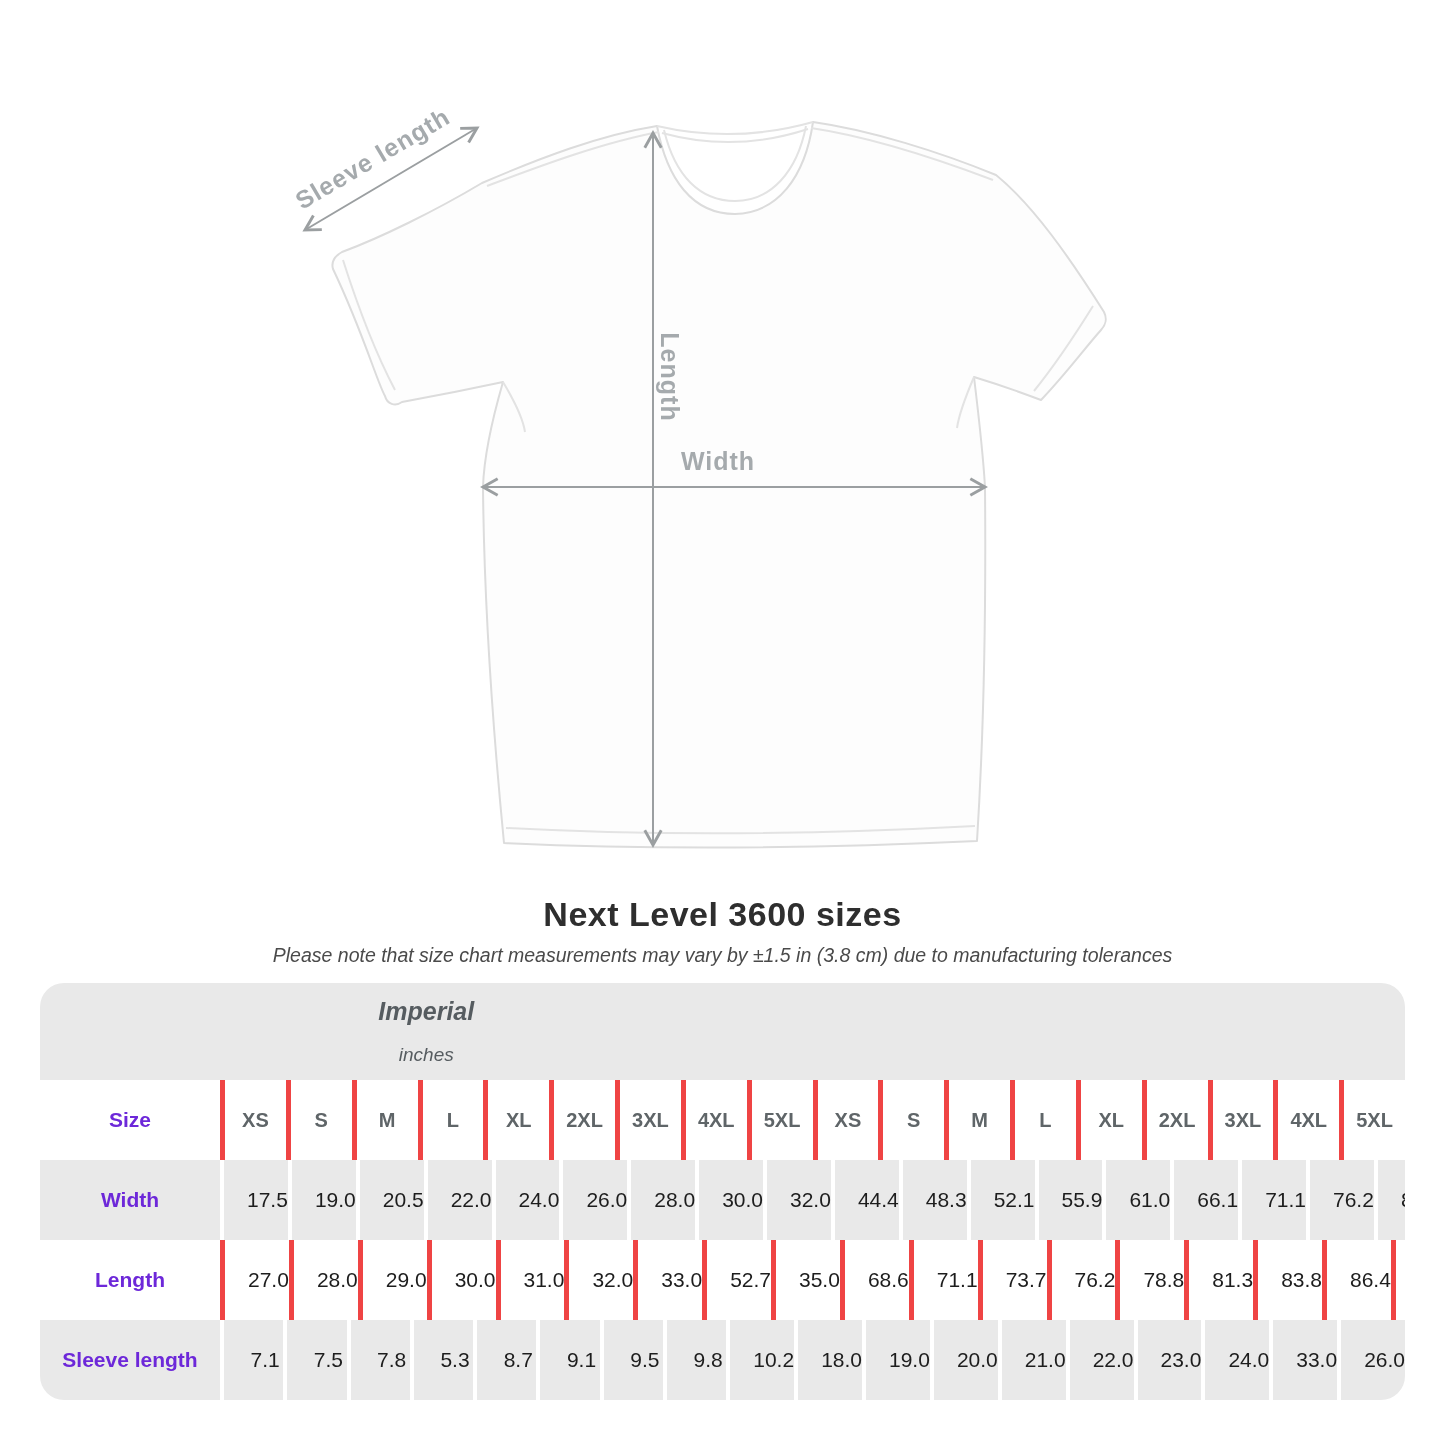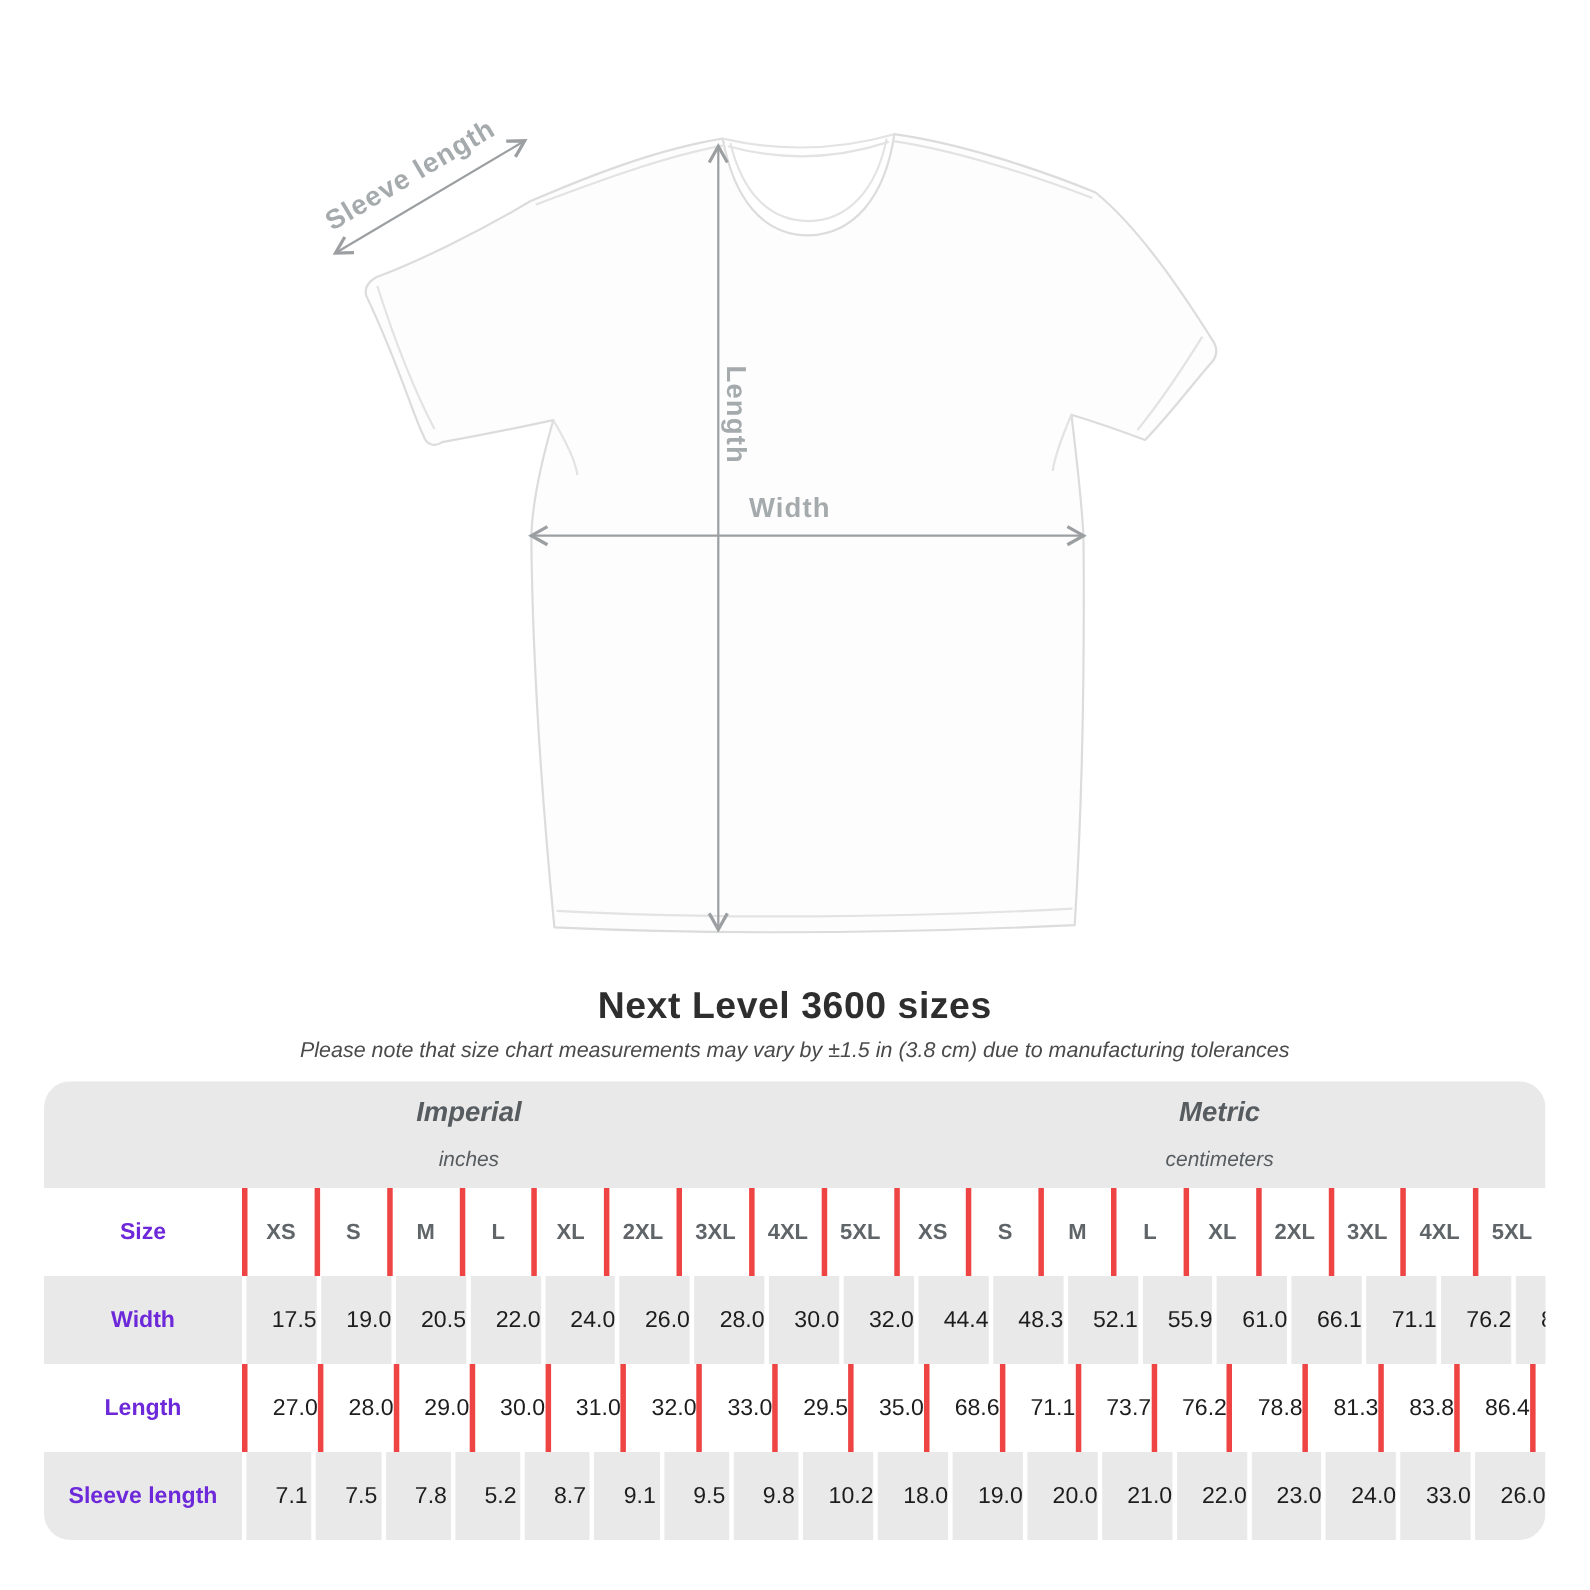--- a/index.html
+++ b/index.html
@@ -95,24 +95,20 @@
 
   <h1 class="title">Next Level 3600 sizes</h1>
   <p class="subtitle">Please note that size chart measurements may vary by ±1.5 in (3.8 cm) due to manufacturing tolerances</p>
 
   <div class="size-table">
     <div class="thead">
       <div class="group group-imperial">
         <div class="g-title">Imperial</div>
         <div class="g-sub">inches</div>
       </div>
-      <div class="group group-metric">
-        <div class="g-title">Metric</div>
-        <div class="g-sub">centimeters</div>
-      </div>
     </div>
     <div id="rows">
         <div class="trow trow-white">
           <div class="cell label-cell">Size</div>
           <div class="cell size-cell">XS</div>
           <div class="cell size-cell">S</div>
           <div class="cell size-cell">M</div>
           <div class="cell size-cell">L</div>
           <div class="cell size-cell">XL</div>
           <div class="cell size-cell">2XL</div>
@@ -152,38 +148,38 @@
         </div>
         <div class="trow trow-white">
           <div class="cell label-cell">Length</div>
           <div class="cell val-cell">27.0</div>
           <div class="cell val-cell">28.0</div>
           <div class="cell val-cell">29.0</div>
           <div class="cell val-cell">30.0</div>
           <div class="cell val-cell">31.0</div>
           <div class="cell val-cell">32.0</div>
           <div class="cell val-cell">33.0</div>
-          <div class="cell val-cell">29.5</div>
+          <div class="cell val-cell">52.7</div>
           <div class="cell val-cell">35.0</div>
           <div class="cell val-cell">68.6</div>
           <div class="cell val-cell">71.1</div>
           <div class="cell val-cell">73.7</div>
           <div class="cell val-cell">76.2</div>
           <div class="cell val-cell">78.8</div>
           <div class="cell val-cell">81.3</div>
           <div class="cell val-cell">83.8</div>
           <div class="cell val-cell">86.4</div>
           <div class="cell val-cell">88.9</div>
         </div>
         <div class="trow trow-gray">
           <div class="cell label-cell">Sleeve length</div>
           <div class="cell val-cell">7.1</div>
           <div class="cell val-cell">7.5</div>
           <div class="cell val-cell">7.8</div>
-          <div class="cell val-cell">5.2</div>
+          <div class="cell val-cell">5.3</div>
           <div class="cell val-cell">8.7</div>
           <div class="cell val-cell">9.1</div>
           <div class="cell val-cell">9.5</div>
           <div class="cell val-cell">9.8</div>
           <div class="cell val-cell">10.2</div>
           <div class="cell val-cell">18.0</div>
           <div class="cell val-cell">19.0</div>
           <div class="cell val-cell">20.0</div>
           <div class="cell val-cell">21.0</div>
           <div class="cell val-cell">22.0</div>

